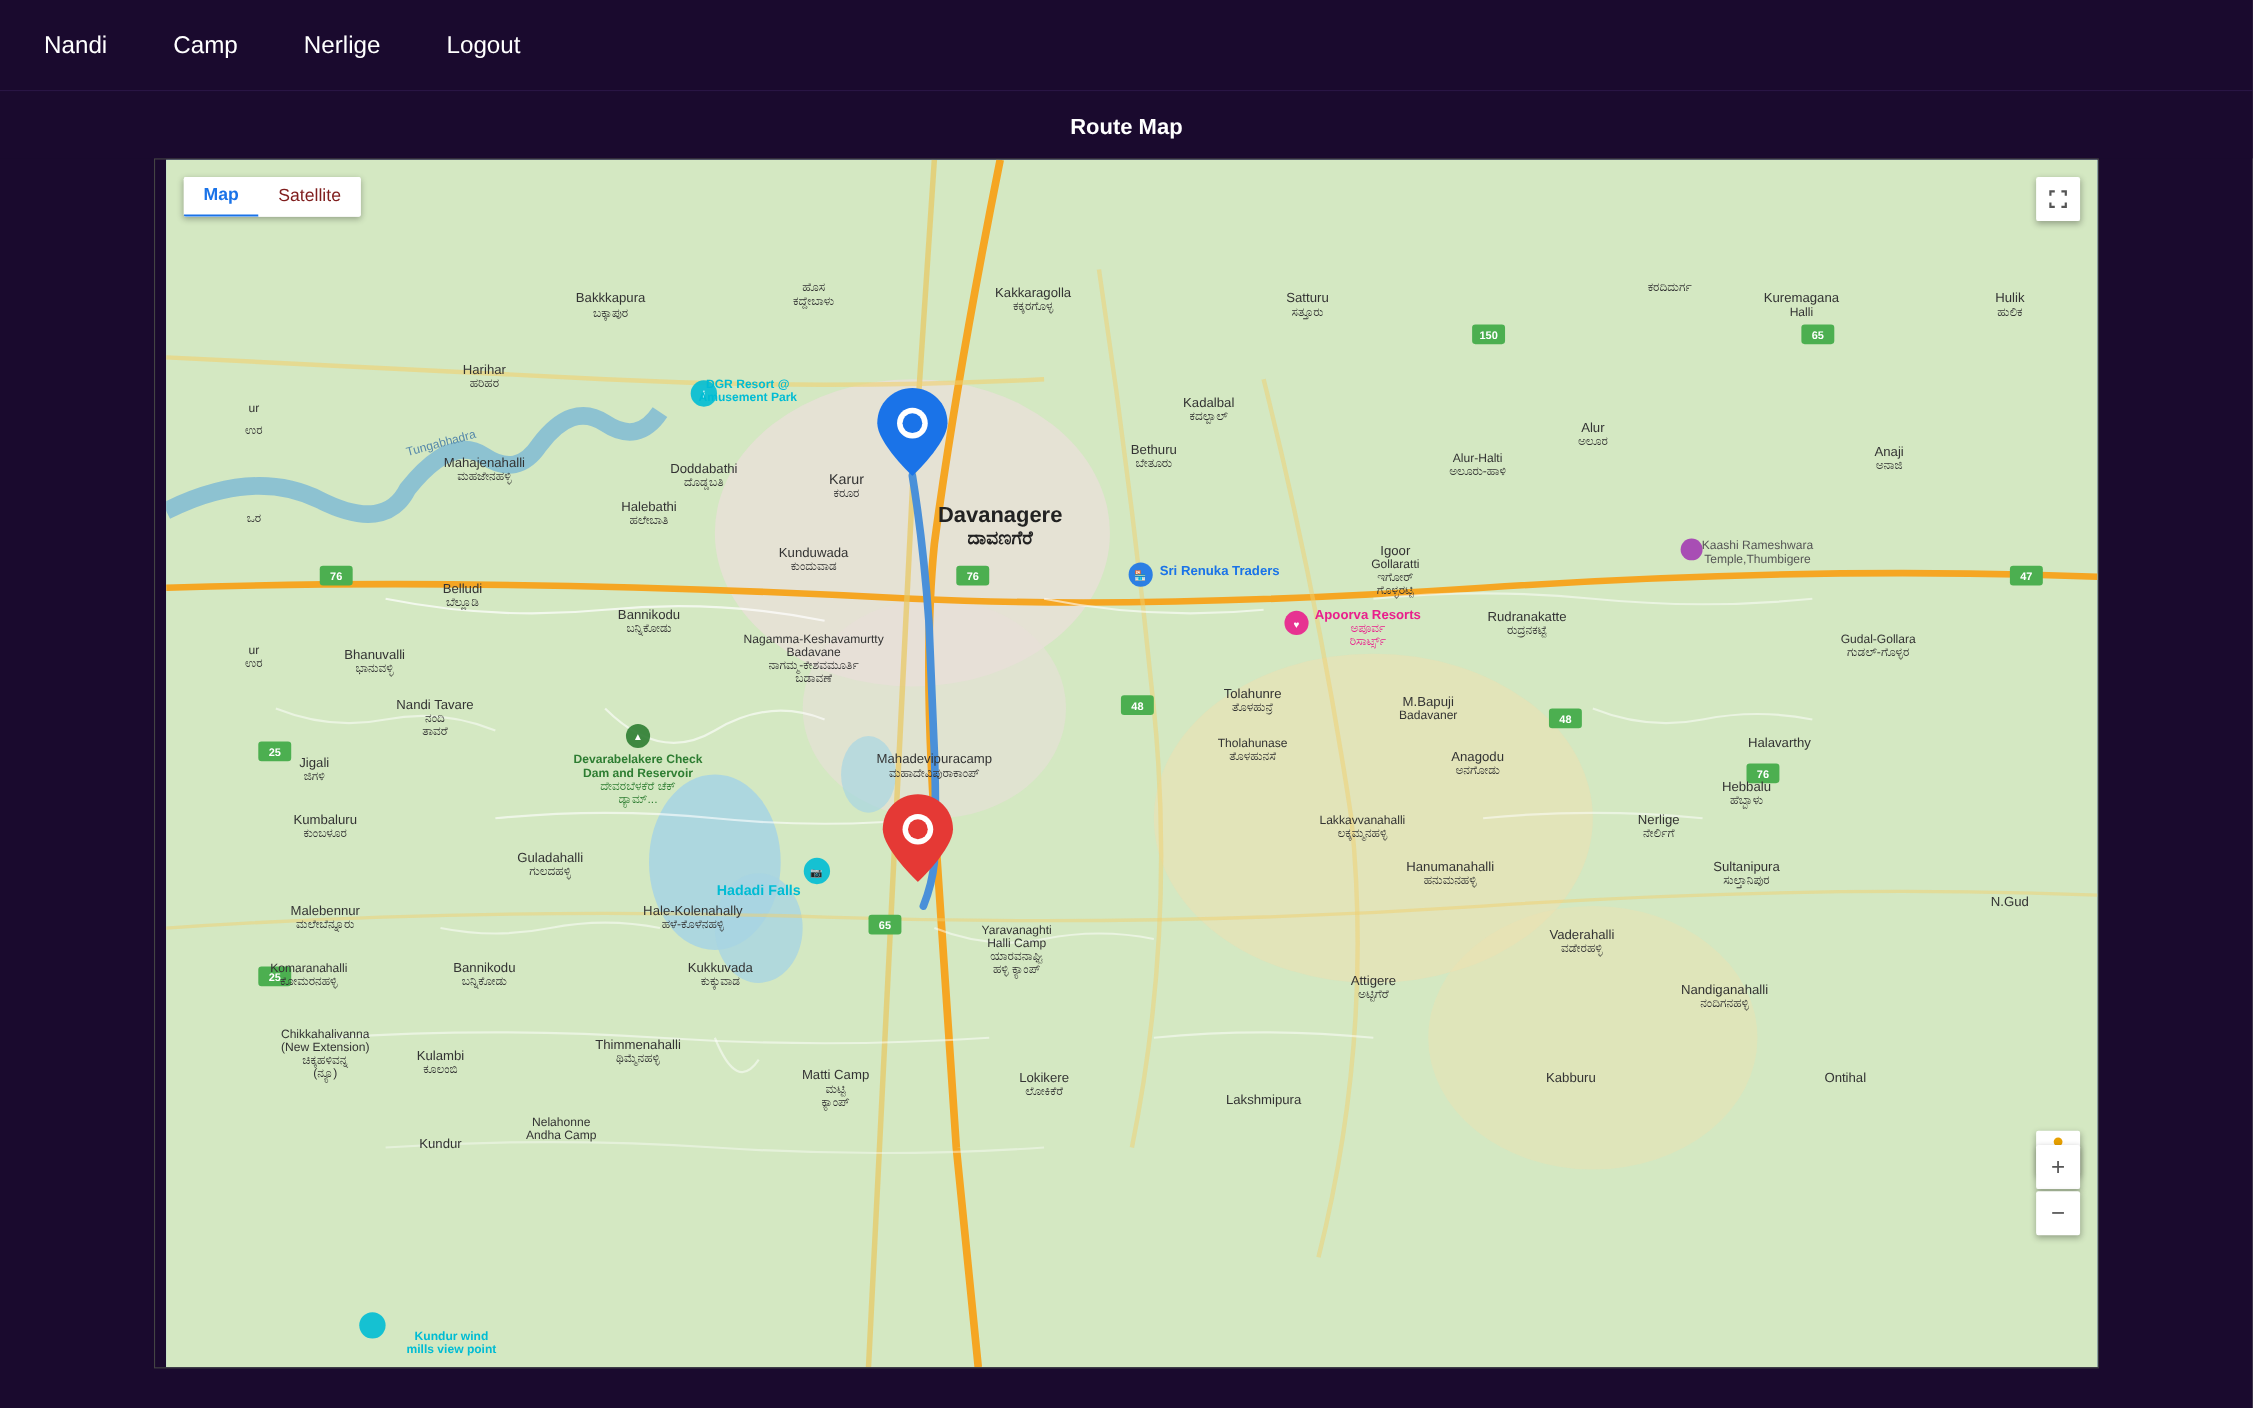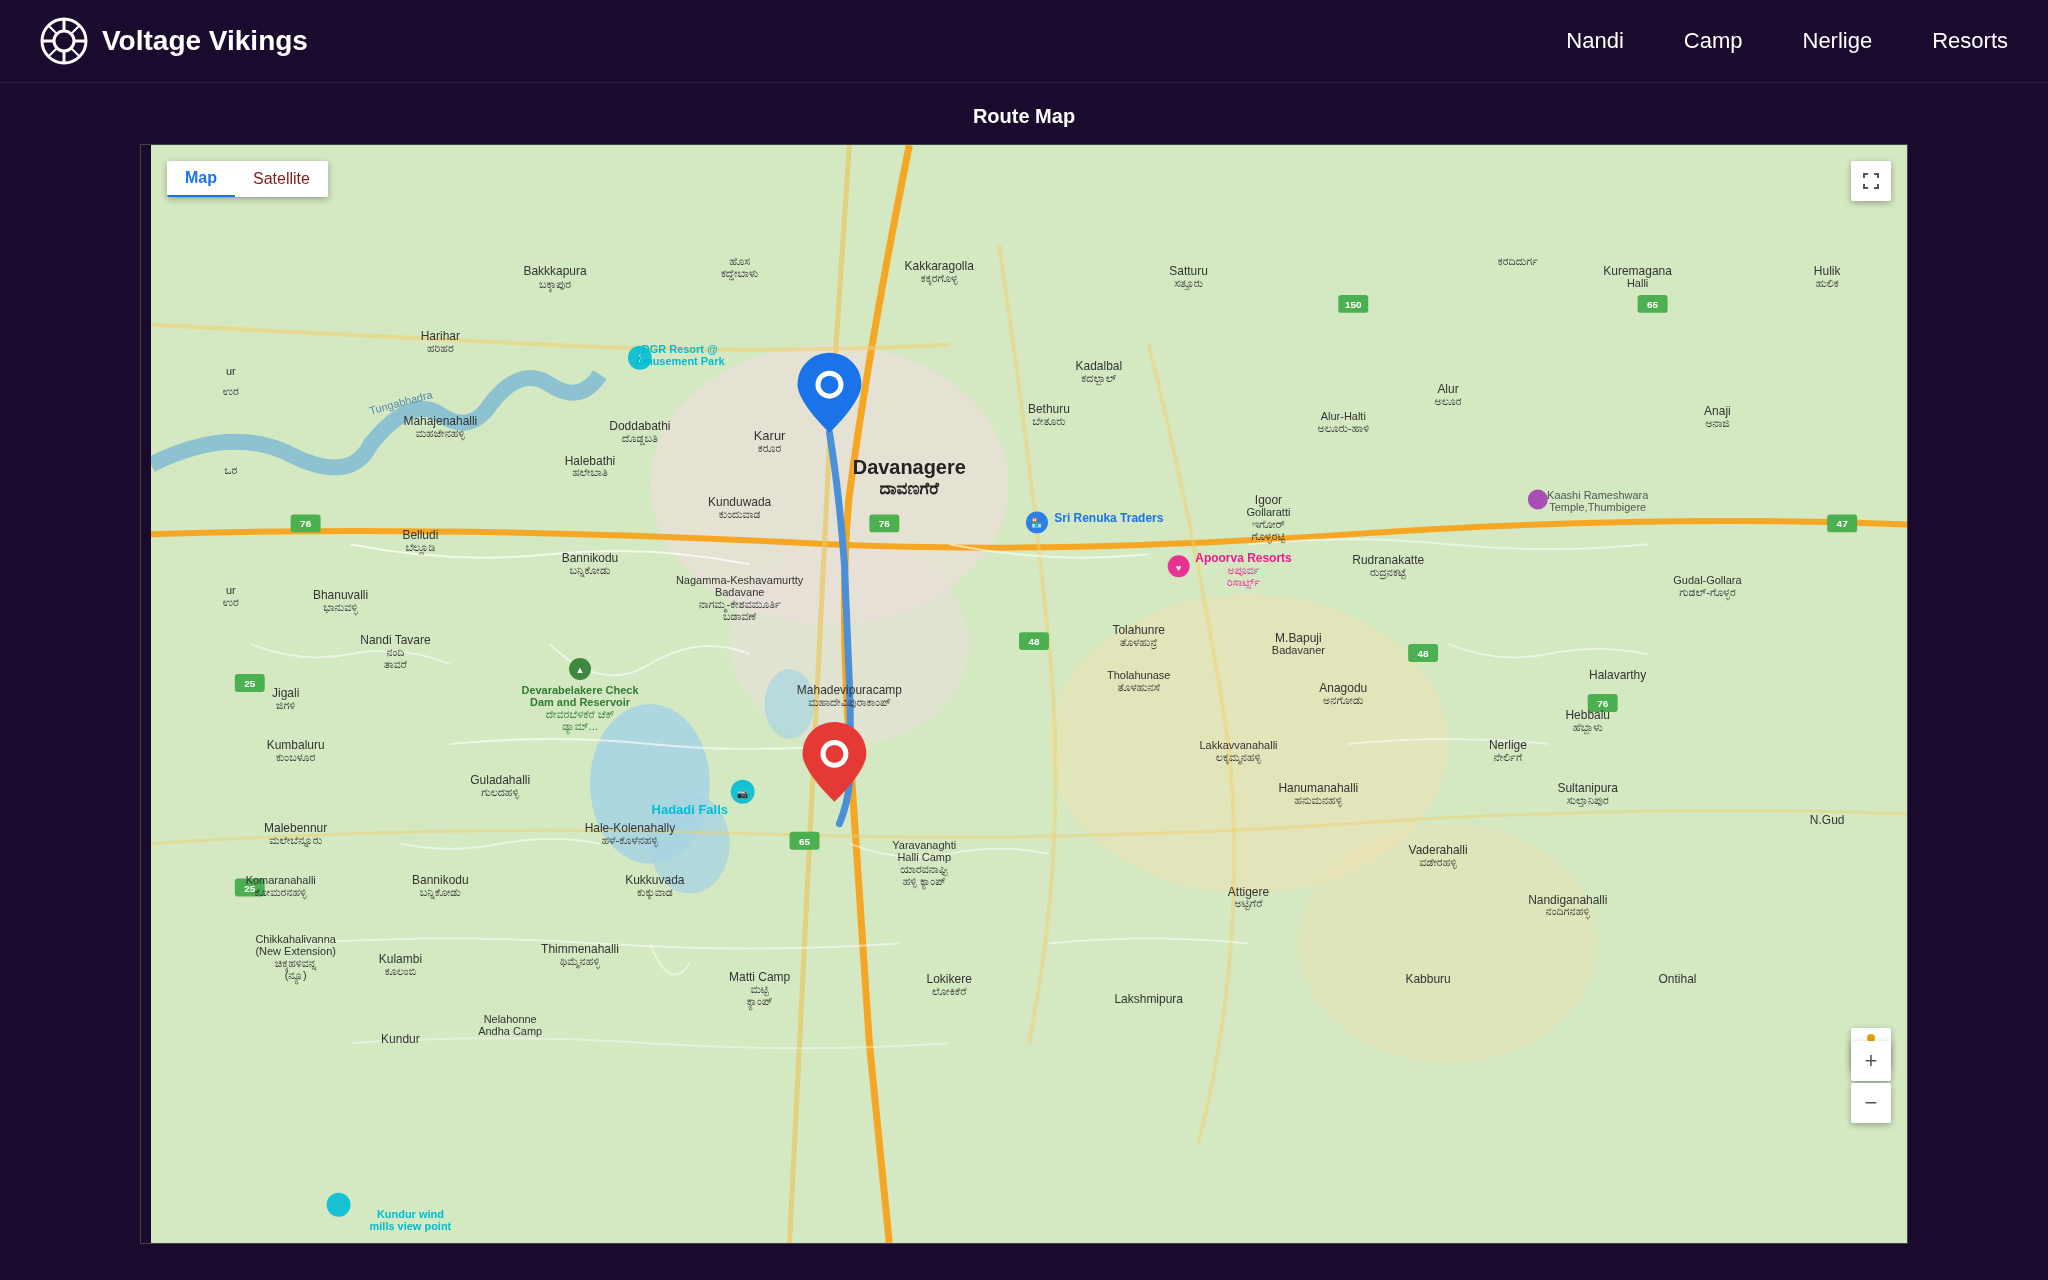--- a/index.html
+++ b/index.html
@@ -173,40 +173,25 @@
       top: 0;
       left: 0;
       width: 100%;
       height: 100%;
     }
   </style>
 </head>
 <body>
 
 <div class="header">
-  <div class="logo-area">
-    <svg class="logo-icon" viewBox="0 0 48 48" fill="none">
-      <circle cx="24" cy="24" r="22" stroke="#fff" stroke-width="3"></circle>
-      <circle cx="24" cy="24" r="10" stroke="#fff" stroke-width="3"></circle>
-      <line x1="24" y1="2" x2="24" y2="14" stroke="#fff" stroke-width="3"></line>
-      <line x1="24" y1="34" x2="24" y2="46" stroke="#fff" stroke-width="3"></line>
-      <line x1="2" y1="24" x2="14" y2="24" stroke="#fff" stroke-width="3"></line>
-      <line x1="34" y1="24" x2="46" y2="24" stroke="#fff" stroke-width="3"></line>
-      <line x1="8" y1="8" x2="17" y2="17" stroke="#fff" stroke-width="2"></line>
-      <line x1="31" y1="31" x2="40" y2="40" stroke="#fff" stroke-width="2"></line>
-      <line x1="40" y1="8" x2="31" y2="17" stroke="#fff" stroke-width="2"></line>
-      <line x1="17" y1="31" x2="8" y2="40" stroke="#fff" stroke-width="2"></line>
-    </svg>
-    <span class="logo-text">Voltage Vikings</span>
-  </div>
   <nav class="nav-links">
     <a class="nav-link">Nandi</a>
     <a class="nav-link">Camp</a>
     <a class="nav-link">Nerlige</a>
-    <a class="nav-link">Resorts</a>
+    <a class="nav-link">Logout</a>
   </nav>
 </div>
 
 <div class="page-title-bar">
   <h1 class="page-title">Route Map</h1>
 </div>
 
 <div class="map-wrapper">
   <div class="map-container">
 

